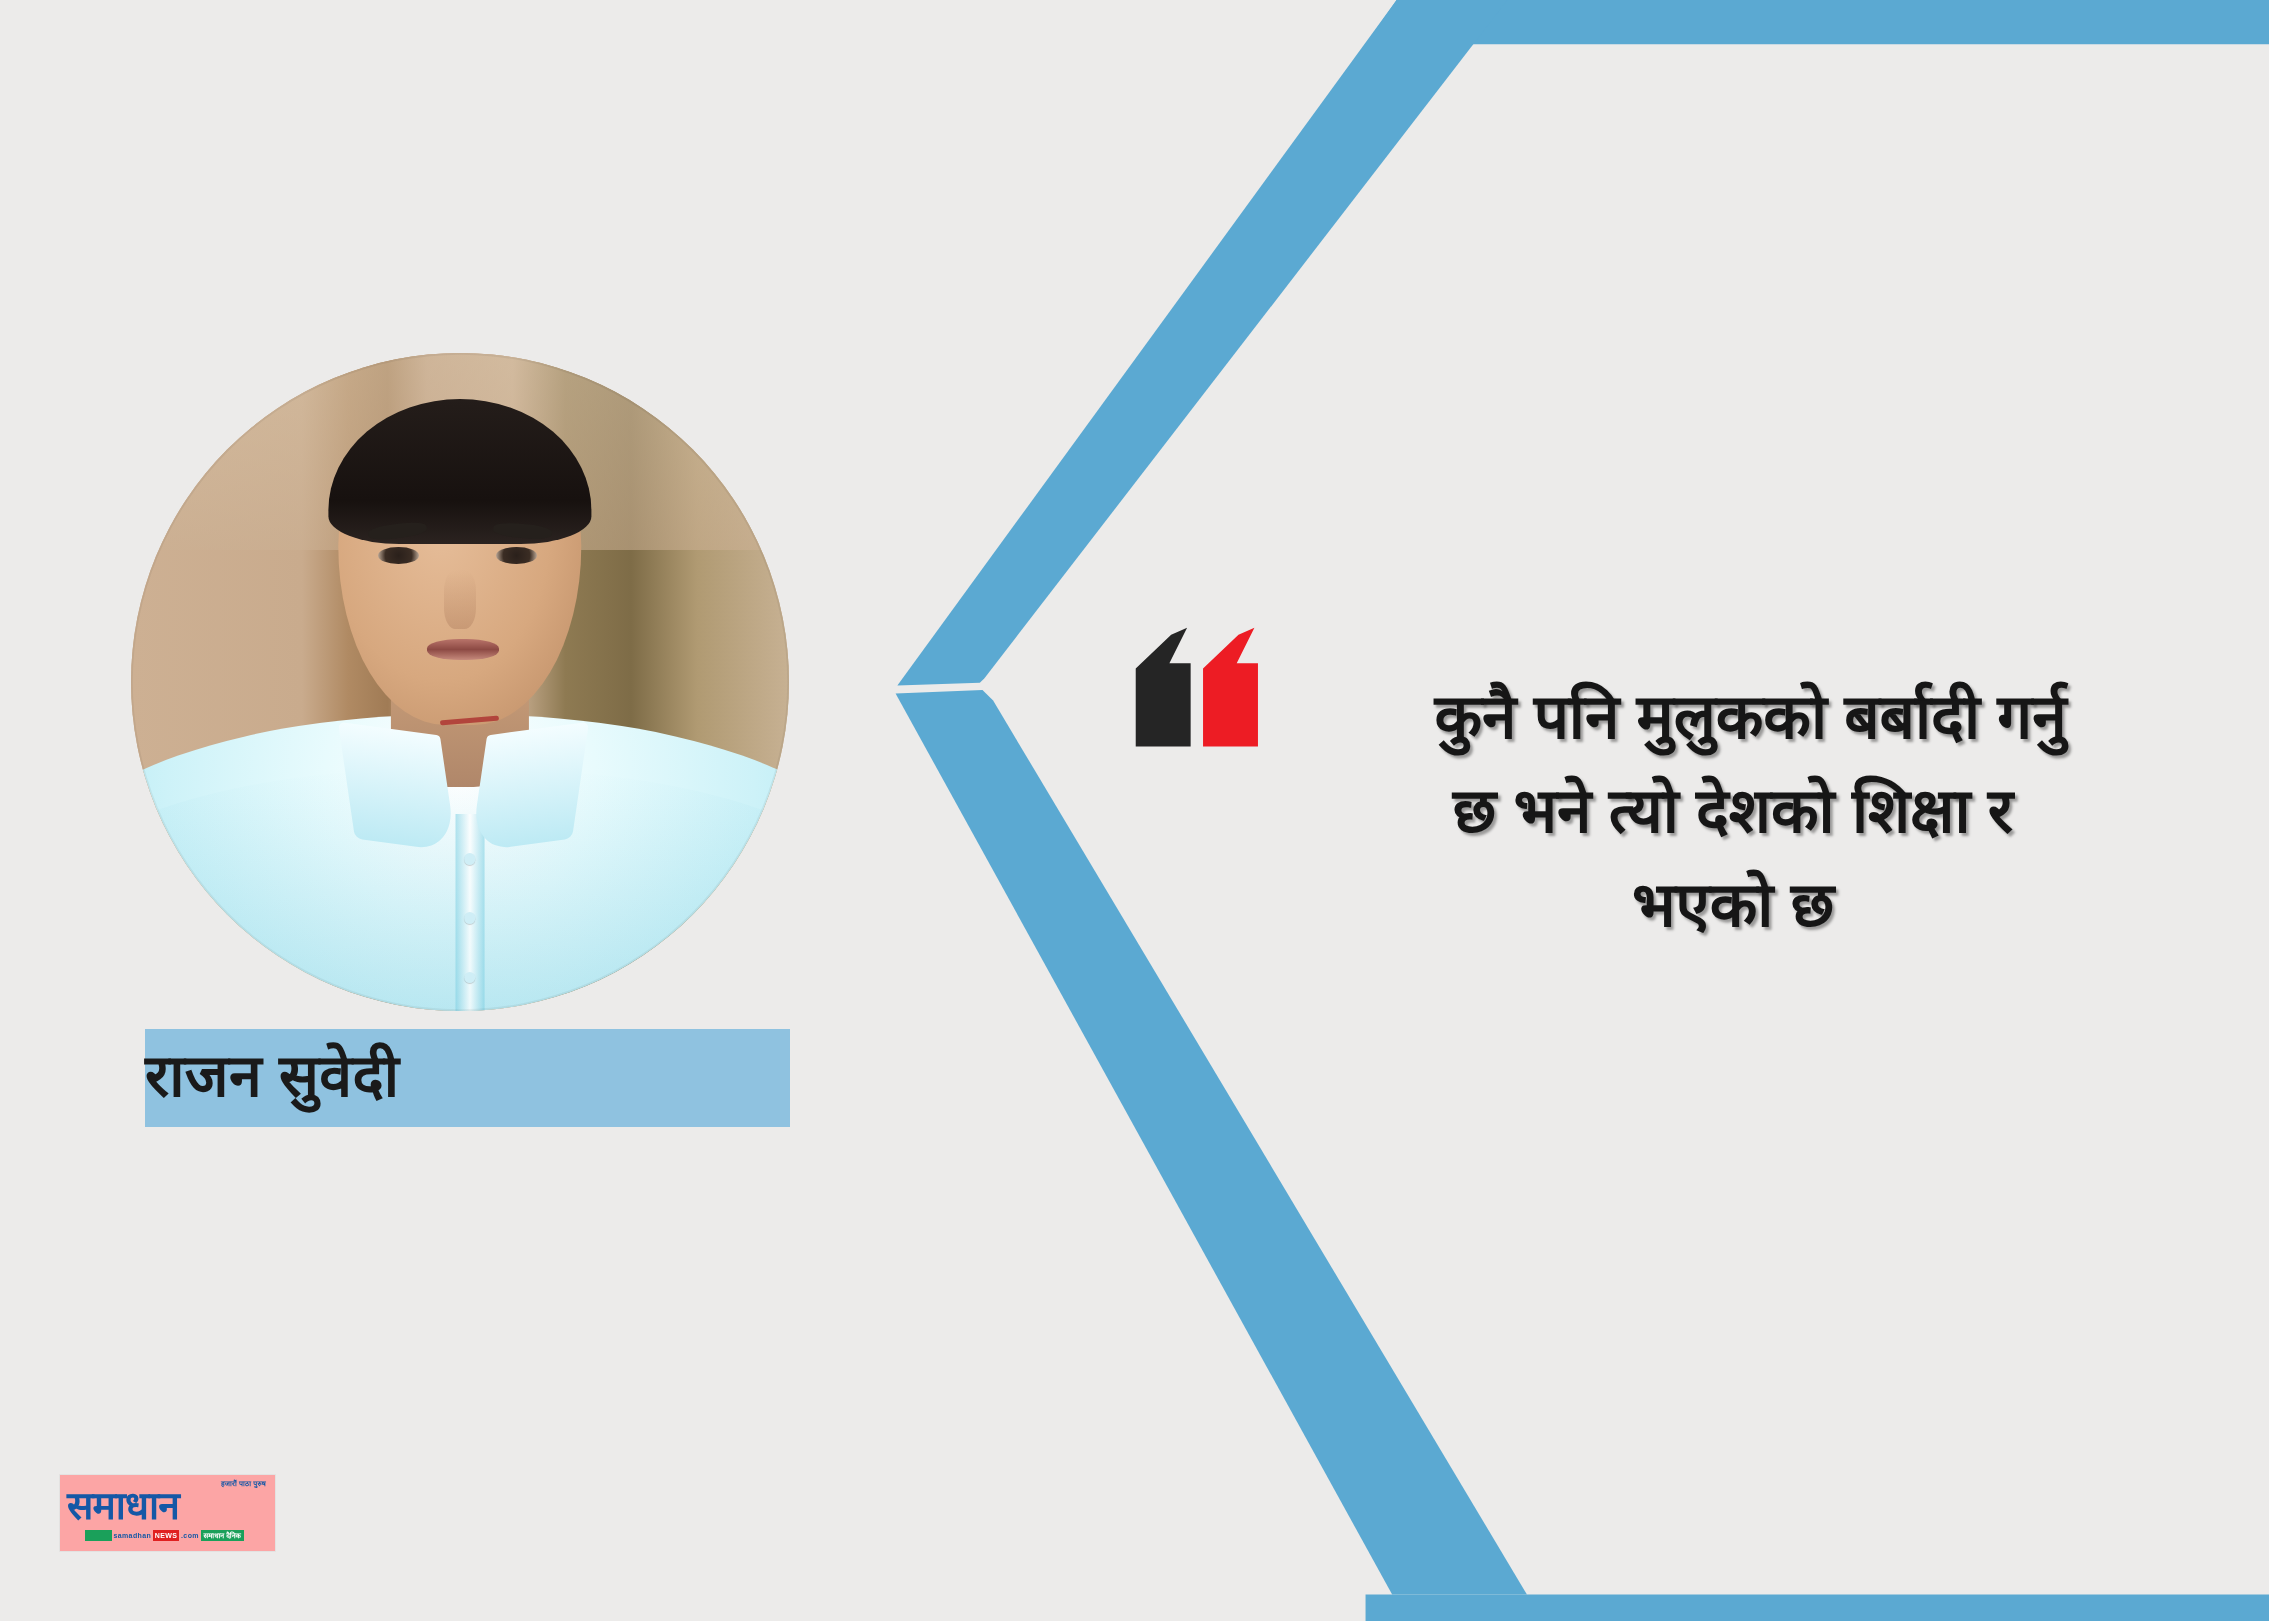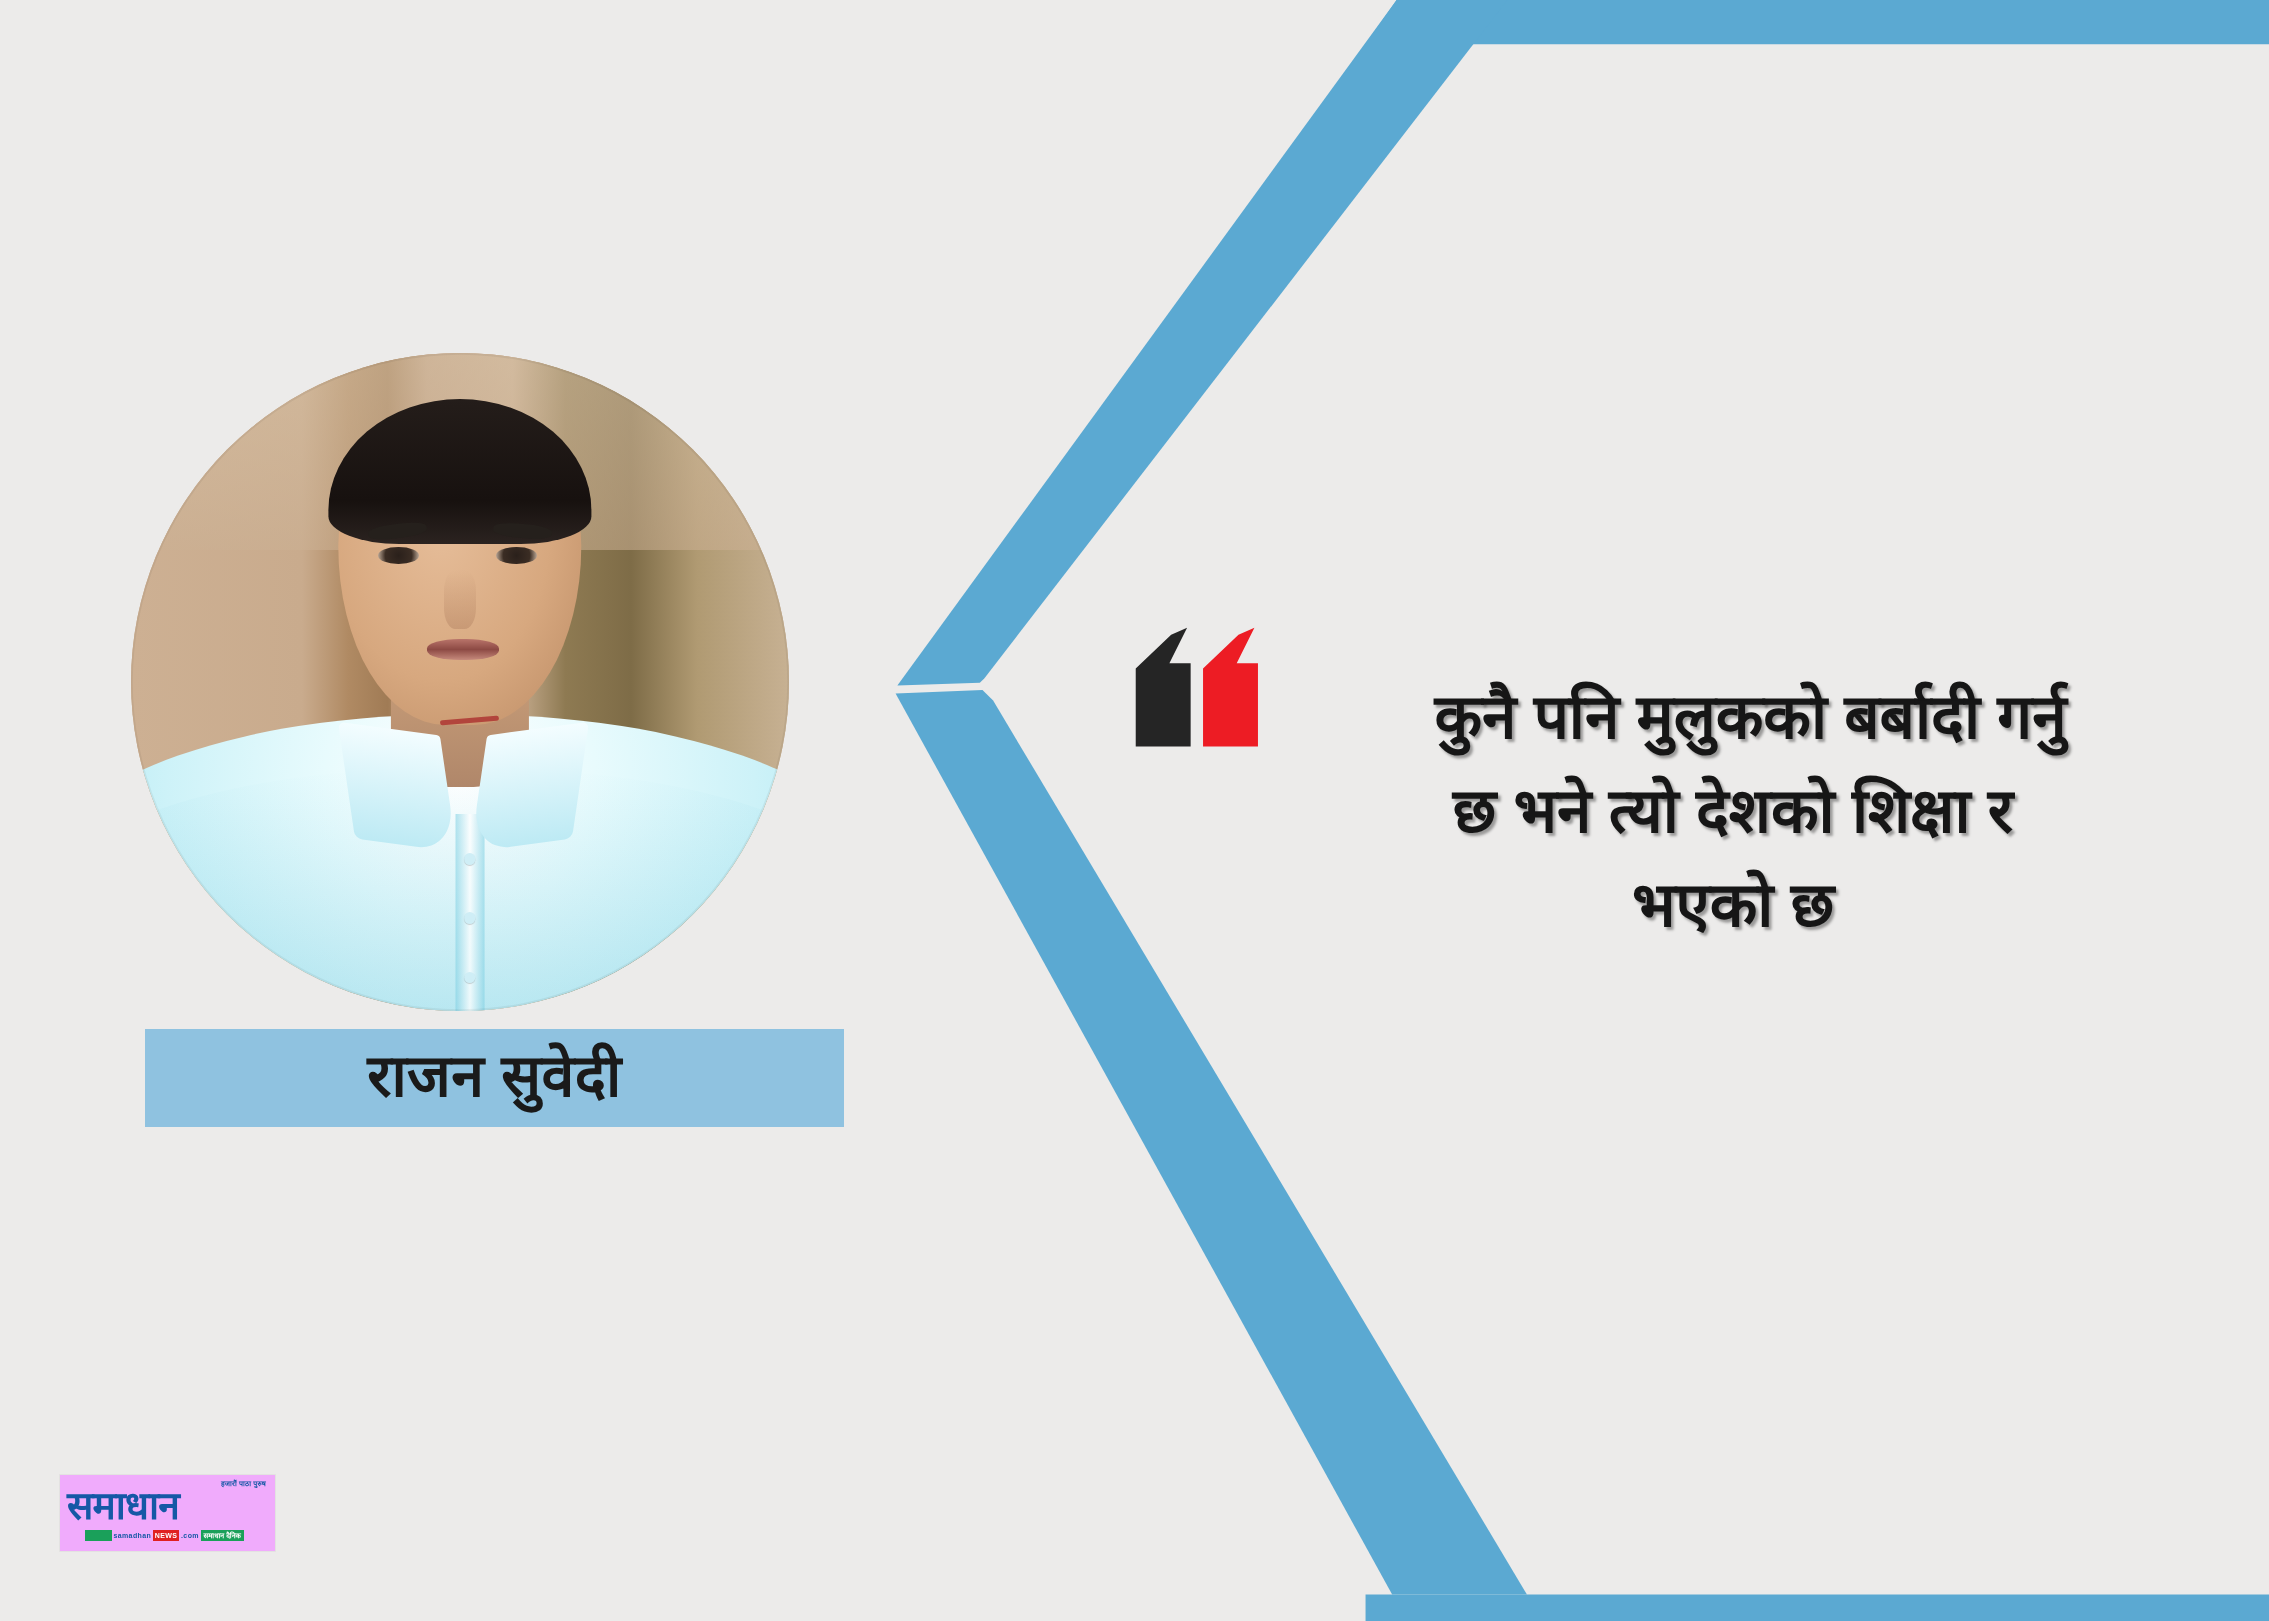--- a/index.html
+++ b/index.html
@@ -174,26 +174,26 @@
     border-radius: 50%;
     box-shadow: inset 0 0 0 1.8px rgba(0,0,0,.05);
     pointer-events: none;
   }
 
   
   #name-band {
     position: absolute;
     left: 145px;
     top: 1029px;
-    width: 699px;
+    width: 645px;
     height: 98px;
     background: #8FC2E0;
     display: flex;
     align-items: center;
-    justify-content: center;
+    justify-content: flex-start;
   }
   #name-text {
     font-family: "Liberation Sans", "DejaVu Sans", sans-serif;
     font-size: 59px;
     font-weight: 700;
     color: #1a1a1a;
     letter-spacing: 0.4px;
     line-height: 1;
     padding-bottom: 3.5px;
   }
@@ -239,21 +239,21 @@
   #quote-text .qline { display: block; }
   #quote-text .qline:first-child { padding-left: 35px; }
 
   
   #logo {
     position: absolute;
     left: 60px;
     top: 1475px;
     width: 215px;
     height: 76px;
-    background: #f0abfc;
+    background: #fca5a5;
     box-shadow: 0 0 0 0.9px rgba(0,0,0,.04);
   }
   #logo-inner {
     position: relative;
     width: 100%;
     height: 100%;
   }
   #logo-tagline {
     position: absolute;
     right: 8.9px;

